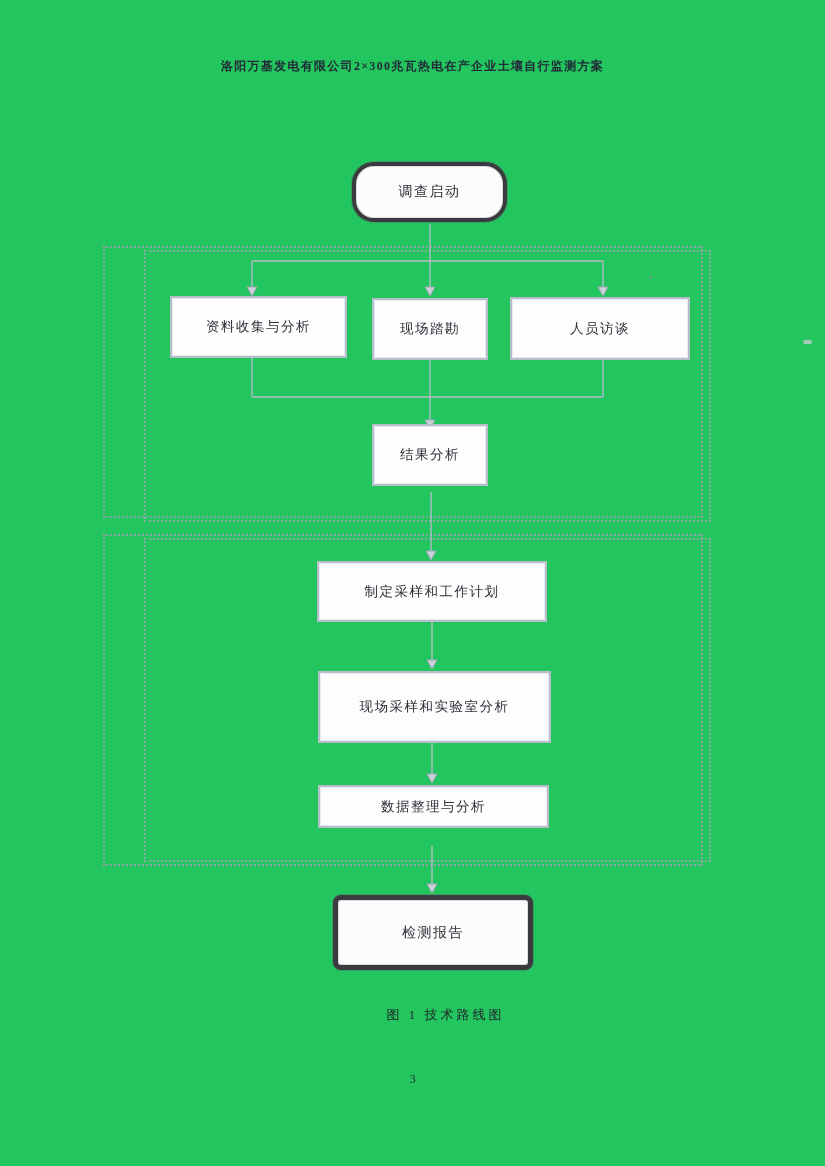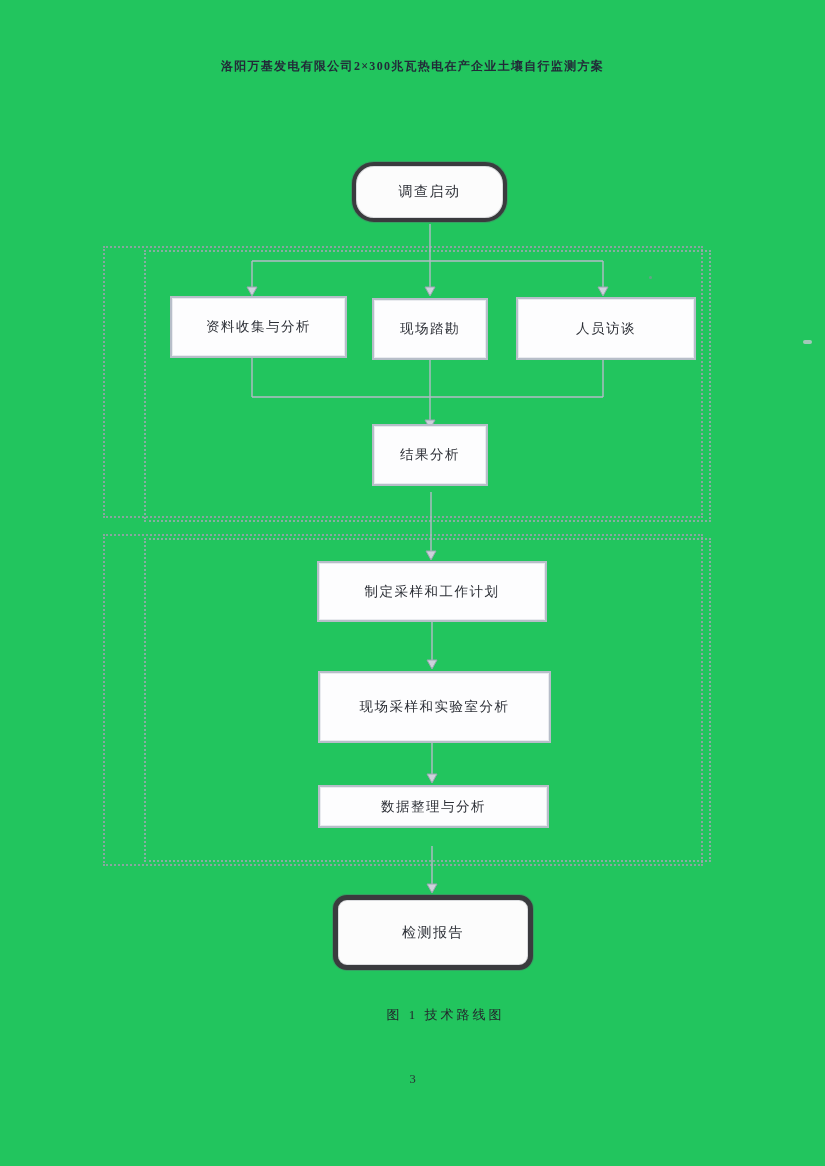--- a/index.html
+++ b/index.html
@@ -99,41 +99,41 @@
   </div>
 
   <div class="node" style="left:170px;top:296px;width:177px;height:62px;">
     <span>资料收集与分析</span>
   </div>
 
   <div class="node" style="left:372px;top:298px;width:116px;height:62px;">
     <span>现场踏勘</span>
   </div>
 
-  <div class="node" style="left:510px;top:297px;width:180px;height:63px;margin-left:6px;">
+  <div class="node" style="left:510px;top:297px;width:180px;height:63px;">
     <span>人员访谈</span>
   </div>
 
   <div class="node" style="left:372px;top:424px;width:116px;height:62px;">
     <span>结果分析</span>
   </div>
 
   <div class="node" style="left:317px;top:561px;width:230px;height:61px;">
     <span>制定采样和工作计划</span>
   </div>
 
   <div class="node" style="left:318px;top:671px;width:233px;height:72px;">
     <span>现场采样和实验室分析</span>
   </div>
 
   <div class="node" style="left:318px;top:785px;width:231px;height:43px;">
     <span>数据整理与分析</span>
   </div>
 
-  <div class="node terminal report" style="left:333px;top:895px;width:200px;height:75px;">
+  <div class="node terminal report" style="left:333px;top:895px;width:200px;height:75px;border-radius:8px;">
     <span>检测报告</span>
   </div>
 
   <div class="fig-caption">图 1  技术路线图</div>
   <div class="page-number">3</div>
 
   <div class="speck" style="left:649px;top:276px;width:3px;height:3px;"></div>
   <div class="smudge" style="left:803px;top:340px;width:9px;height:4px;"></div>
 
 </div>

